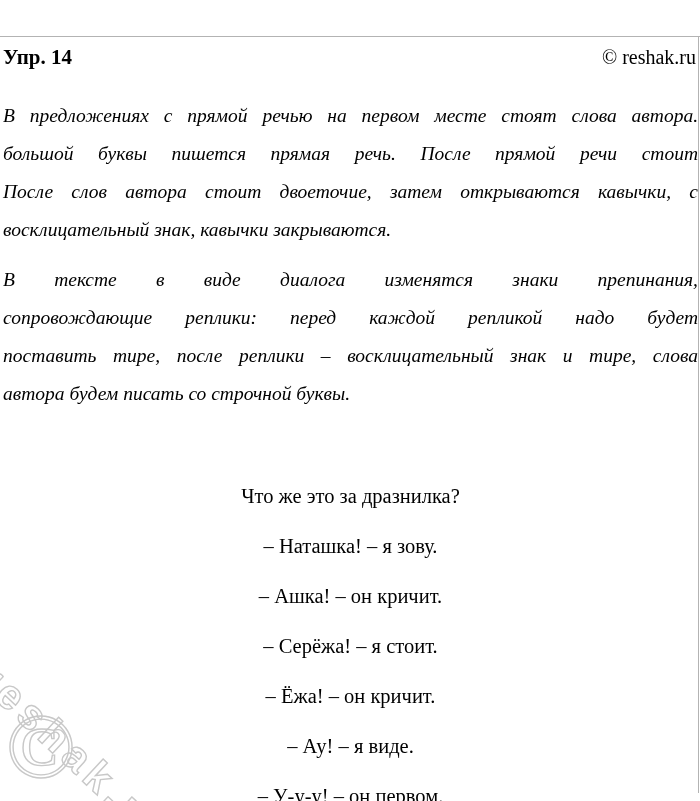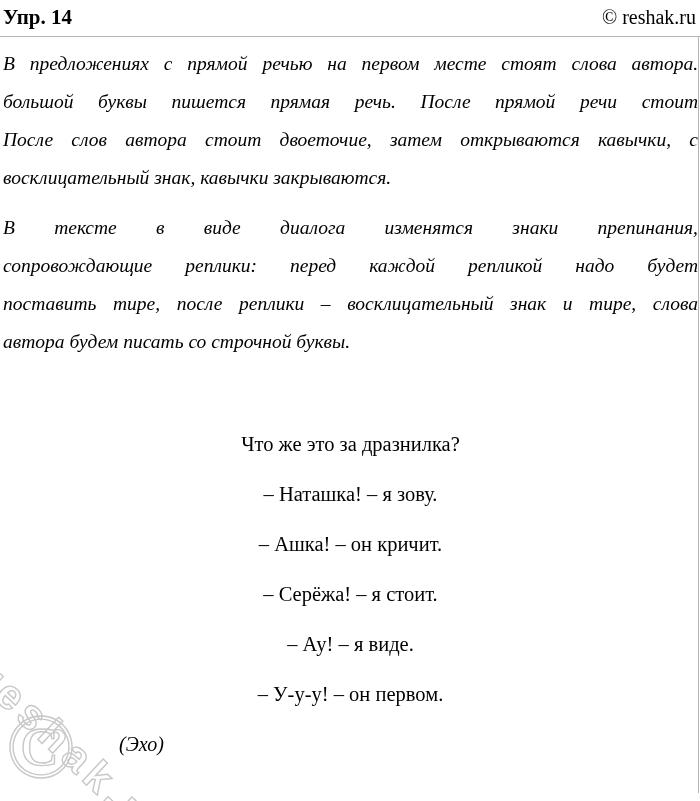--- a/index.html
+++ b/index.html
@@ -11,38 +11,38 @@
     overflow: hidden;
     position: relative;
   }
 
   
   .header {
     position: relative; z-index: 2;
     display: flex; justify-content: space-between; align-items: baseline;
     padding: 5px 4px 0 3px;
   }
-  .exercise { font-weight: bold; font-size: 21px; line-height: 24px; }
+  .exercise { font-weight: bold; font-size: 21px; line-height: 24px; margin-top: 40px; }
   .copyright { font-size: 20px; line-height: 24px; }
 
   .hrule {
     position: absolute; z-index: 2;
     left: 0; top: 36px; width: 700px; height: 0;
     border-top: 1px solid #b3b3b3;
   }
   .vrule {
     position: absolute; z-index: 2;
     left: 698px; top: 36px; height: 757px; width: 0;
     border-left: 1px solid #b3b3b3;
   }
 
   
   .content { position: relative; z-index: 1; padding: 0 2px 0 3px; }
 
-  .expl { font-style: italic; font-size: 19.5px; margin-top: 16px; }
+  .expl { font-style: italic; font-size: 19.5px; margin-top: 28px; }
   .expl .para { margin: 0; }
   .expl .para + .para { margin-top: 12px; }
   .expl .tline {
     line-height: 38px;
     text-align: justify;
     text-align-last: justify;
     white-space: normal;
   }
   .expl .tline.last { text-align-last: left; }
 
@@ -109,18 +109,19 @@
       <div class="tline">поставить тире, после реплики – восклицательный знак и тире, слова</div>
       <div class="tline last">автора будем писать со строчной буквы.</div>
     </div>
   </div>
 
   <div class="dialog">
     <div class="dline">Что же это за дразнилка?</div>
     <div class="dline">– Наташка! – я зову.</div>
     <div class="dline">– Ашка! – он кричит.</div>
     <div class="dline">– Серёжа! – я стоит.</div>
+    <div class="dline">– Ёжа! – он кричит.</div>
     <div class="dline">– Ау! – я виде.</div>
     <div class="dline">– У-у-у! – он первом.</div>
     <div class="echo">(Эхо)</div>
   </div>
 
 </div>
 
 </body></html>

